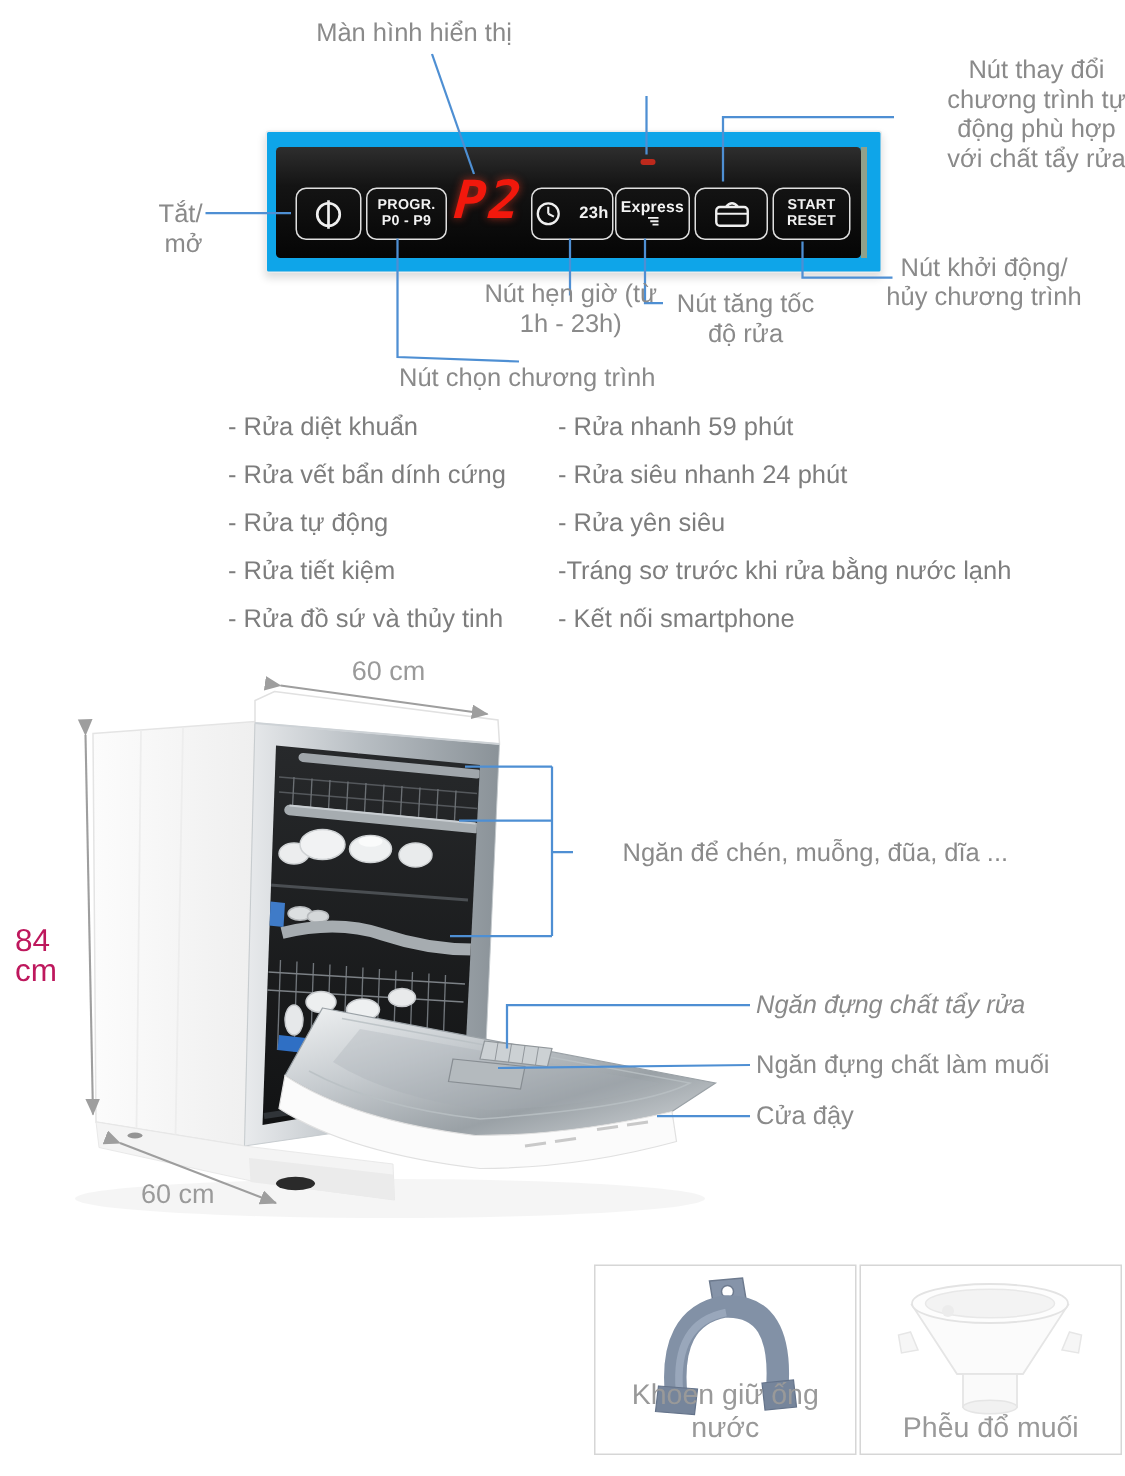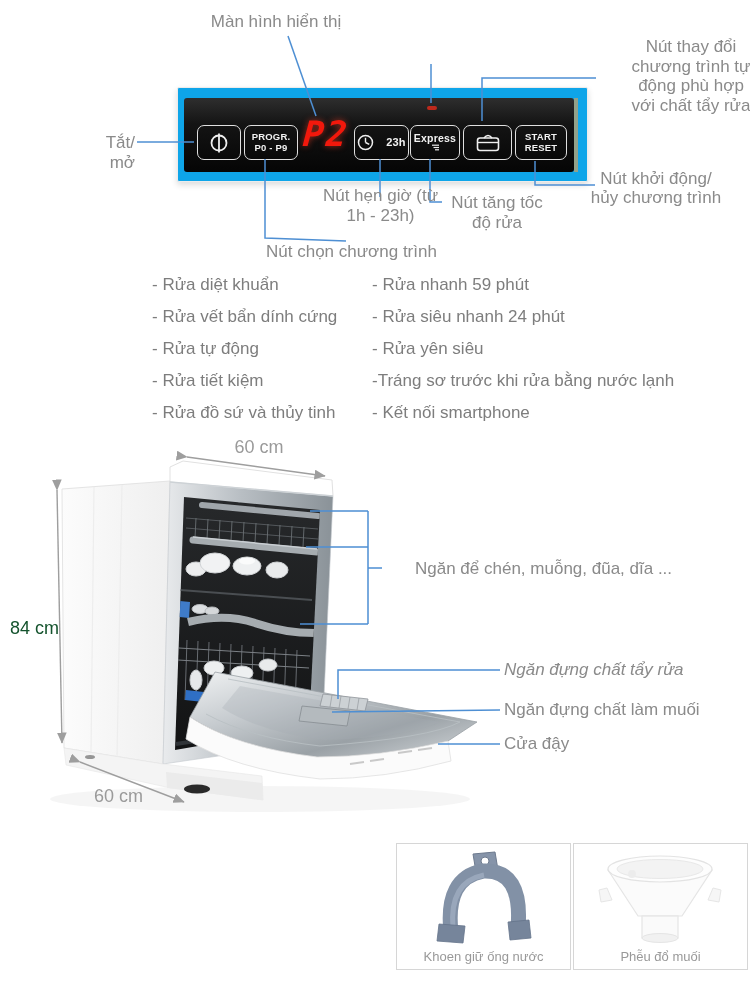--- a/index.html
+++ b/index.html
@@ -21,21 +21,21 @@
     font-family:"DejaVu Sans Mono",monospace;font-weight:bold;font-style:italic;font-size:35px;
     letter-spacing:2px;text-shadow:0 0 6px rgba(255,60,35,.6);transform:skewX(-4deg);}
   #red-dot{position:absolute;left:243px;top:8px;width:10px;height:4px;border-radius:2px;opacity:.95;}
   .express-glyph{display:inline-block;margin-left:2px;}
   
   .feat-col{position:absolute;top:269px;line-height:32px;font-size:17px;color:#7d7d7d;
     white-space:nowrap;z-index:3;}
   
   .acc-box{position:absolute;top:843px;width:175px;height:127px;background:#fff;border:1px solid #d6d6d6;
     box-sizing:border-box;z-index:2;}
-  .acc-label{position:absolute;bottom:5px;left:0;width:100%;text-align:center;color:#999;font-size:13px;}
+  .acc-label{position:absolute;bottom:5px;left:0;width:100%;text-align:center;color:#999;font-size:19px;}
   #overlay{position:absolute;left:0;top:0;z-index:5;pointer-events:none;}
 </style>
 </head>
 <body>
 
 <div id="stage">
 
   <div class="lbl center" style="left:206px;top:12px;width:140px;">Màn hình hiển thị</div>
   <div class="lbl center" style="left:627px;top:37px;width:128px;line-height:19.5px;">Nút thay đổi chương trình tự động phù hợp với chất tẩy rửa</div>
   <div class="lbl right" style="left:80px;top:133px;width:55px;">Tắt/ mở</div>
@@ -98,21 +98,21 @@
   </div>
   <div class="feat-col" style="left:372px;">
     <div>- Rửa nhanh 59 phút</div>
     <div>- Rửa siêu nhanh 24 phút</div>
     <div>- Rửa yên siêu</div>
     <div>-Tráng sơ trước khi rửa bằng nước lạnh</div>
     <div>- Kết nối smartphone</div>
   </div>
 
   <div class="lbl center" style="left:231px;top:437px;width:56px;font-size:18px;color:#9a9a9a;">60 cm</div>
-  <div class="lbl" style="left:10px;top:618px;width:55px;font-size:18px;color:#14532d;">84 cm</div>
+  <div class="lbl" style="left:10px;top:618px;width:55px;font-size:21px;color:#be185d;">84 cm</div>
   <div class="lbl" style="left:94px;top:786px;width:60px;font-size:18px;color:#9a9a9a;">60 cm</div>
 
   <div class="lbl" style="left:387px;top:559px;width:280px;margin-left:28px;">Ngăn để chén, muỗng, đũa, dĩa ...</div>
   <div class="lbl" style="left:504px;top:660px;width:220px;font-style:italic;">Ngăn đựng chất tẩy rửa</div>
   <div class="lbl" style="left:504px;top:700px;width:230px;">Ngăn đựng chất làm muối</div>
   <div class="lbl" style="left:504px;top:734px;width:120px;">Cửa đậy</div>
 
   <div class="acc-box" style="left:396px;">
     <svg width="173" height="100" viewBox="0 0 173 100">
       <path d="M76,10 L98,8 L101,26 L79,28 Z" fill="#8694a9" stroke="#6d7a8e" stroke-width="1"></path>

